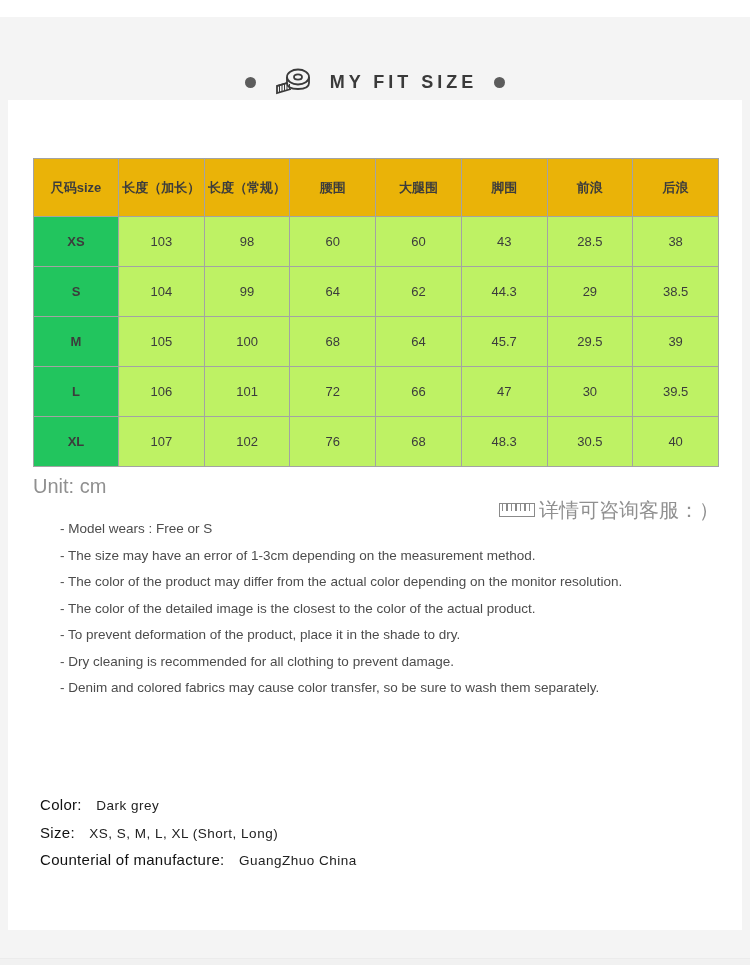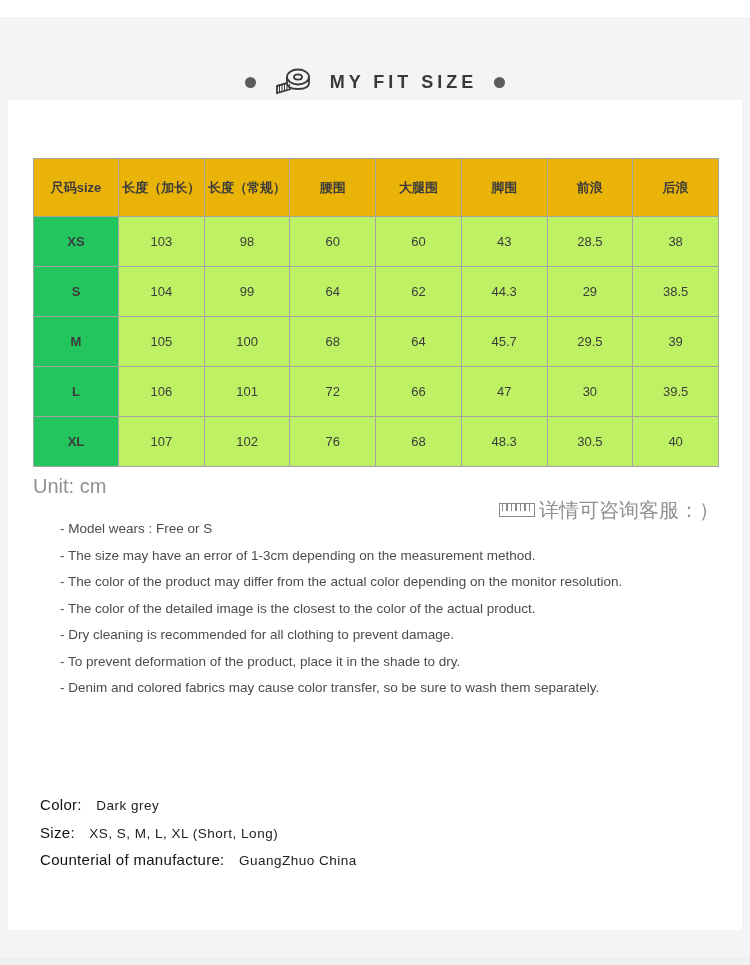--- a/index.html
+++ b/index.html
@@ -195,22 +195,22 @@
         </span>
       <span>详情可咨询客服：）</span>
     </span>
   </div>
 
   <div class="notes">
       <div class="note-line">- Model wears : Free or S</div>
       <div class="note-line">- The size may have an error of 1-3cm depending on the measurement method.</div>
       <div class="note-line">- The color of the product may differ from the actual color depending on the monitor resolution.</div>
       <div class="note-line">- The color of the detailed image is the closest to the color of the actual product.</div>
+      <div class="note-line">- To prevent deformation of the product, place it in the shade to dry.</div>
       <div class="note-line">- Dry cleaning is recommended for all clothing to prevent damage.</div>
-      <div class="note-line">- To prevent deformation of the product, place it in the shade to dry.</div>
       <div class="note-line">- Denim and colored fabrics may cause color transfer, so be sure to wash them separately.</div>
     </div>
 
   <div class="product-info">
     <div class="product-line">
       <span class="product-label">Color:</span>
       <span class="product-value">Dark grey</span>
     </div>
     <div class="product-line">
       <span class="product-label">Size:</span>

